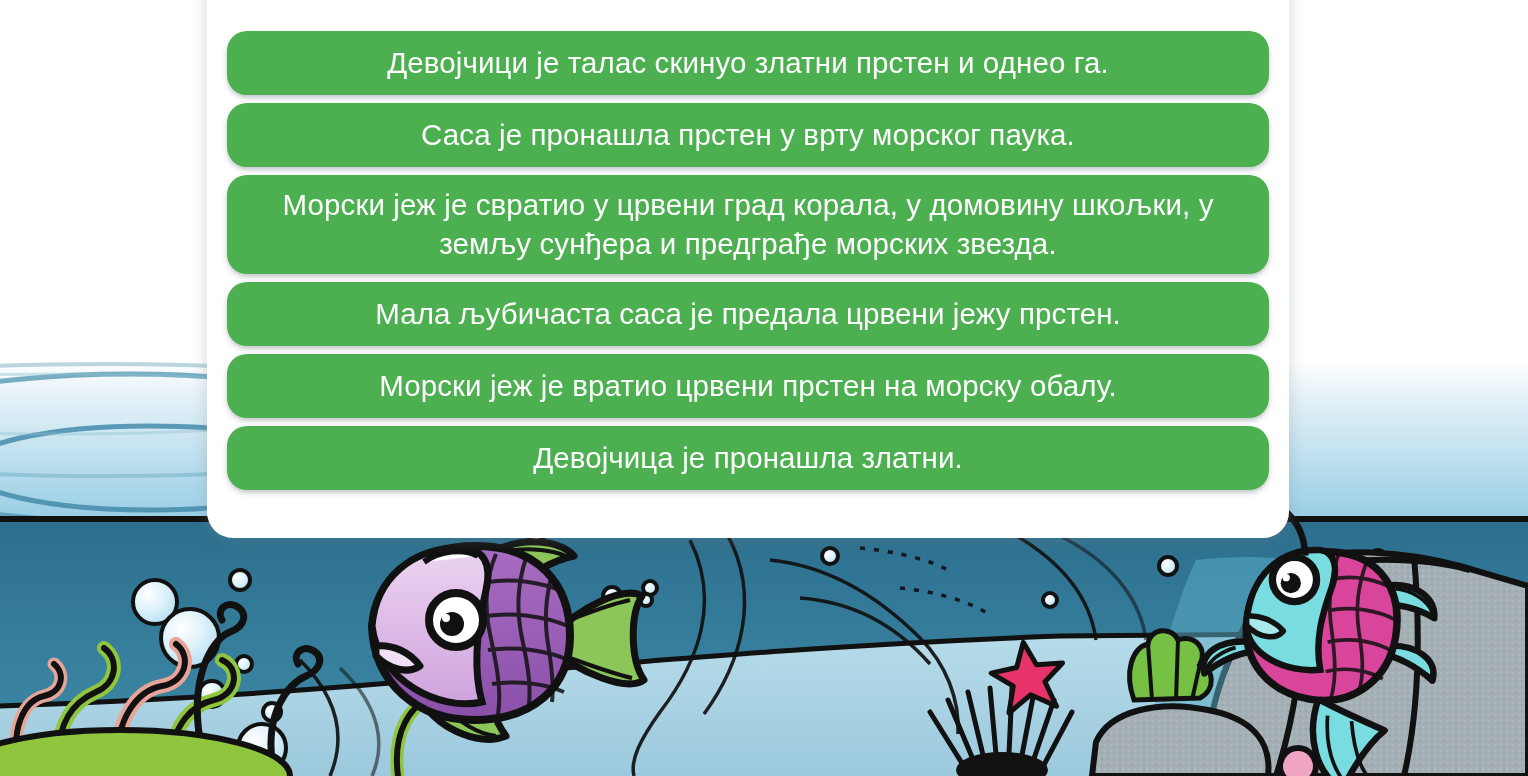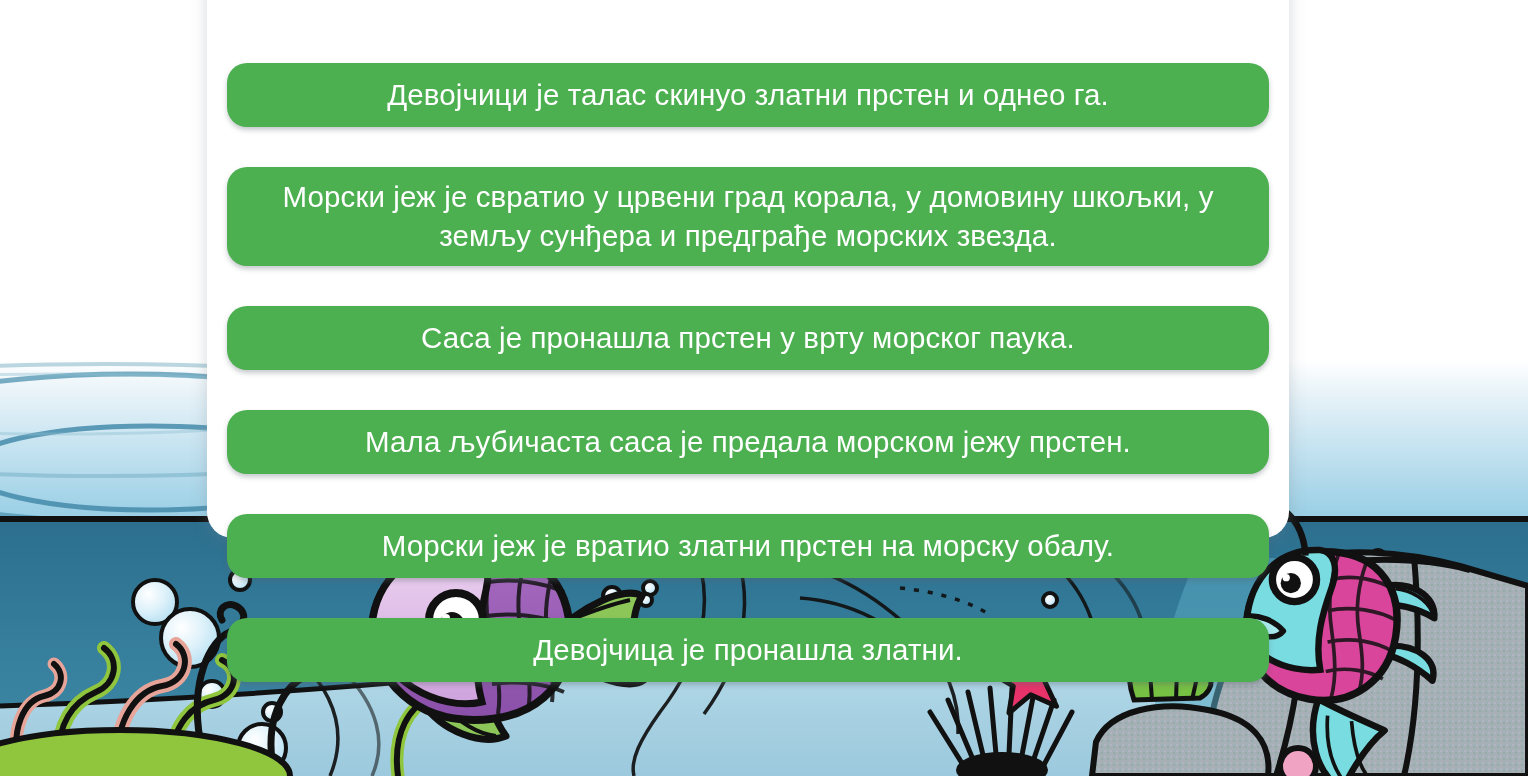--- a/index.html
+++ b/index.html
@@ -54,21 +54,20 @@
     align-items:center;
     justify-content:center;
     text-align:center;
     padding:6px 26px;
     line-height:1.30;
     font-size:29.5px;
     font-weight:400;
     letter-spacing:.1px;
     min-height:64px;
     user-select:none;
-    margin-top:32px;
   }
   .card.two-line{ min-height:99px; }
   .card-text{ display:block; width:100%; }
 </style>
 </head>
 <body>
 
 <div id="stage">
 
   <div id="illustration">
@@ -303,34 +302,34 @@
     </svg>
   </div>
 
   <div id="panel">
 
     <div class="card">
       <span class="card-text">Девојчици је талас скинуо златни прстен и однео га.</span>
     </div>
 
 
+    <div class="card">
+      <span class="card-text">Саса је пронашла прстен у врту морског паука.</span>
+    </div>
+
     <div class="card two-line">
       <span class="card-text">Морски јеж је свратио у црвени град корала, у домовину шкољки, у земљу сунђера и предграђе морских звезда.</span>
     </div>
 
     <div class="card">
-      <span class="card-text">Саса је пронашла прстен у врту морског паука.</span>
-    </div>
-
-    <div class="card">
-      <span class="card-text">Мала љубичаста саса је предала морском јежу прстен.</span>
-    </div>
-
-    <div class="card">
-      <span class="card-text">Морски јеж је вратио златни прстен на морску обалу.</span>
+      <span class="card-text">Мала љубичаста саса је предала црвени јежу прстен.</span>
+    </div>
+
+    <div class="card">
+      <span class="card-text">Морски јеж је вратио црвени прстен на морску обалу.</span>
     </div>
 
     <div class="card">
       <span class="card-text">Девојчица је пронашла златни.</span>
     </div>
 
   </div>
 
 </div>
 

